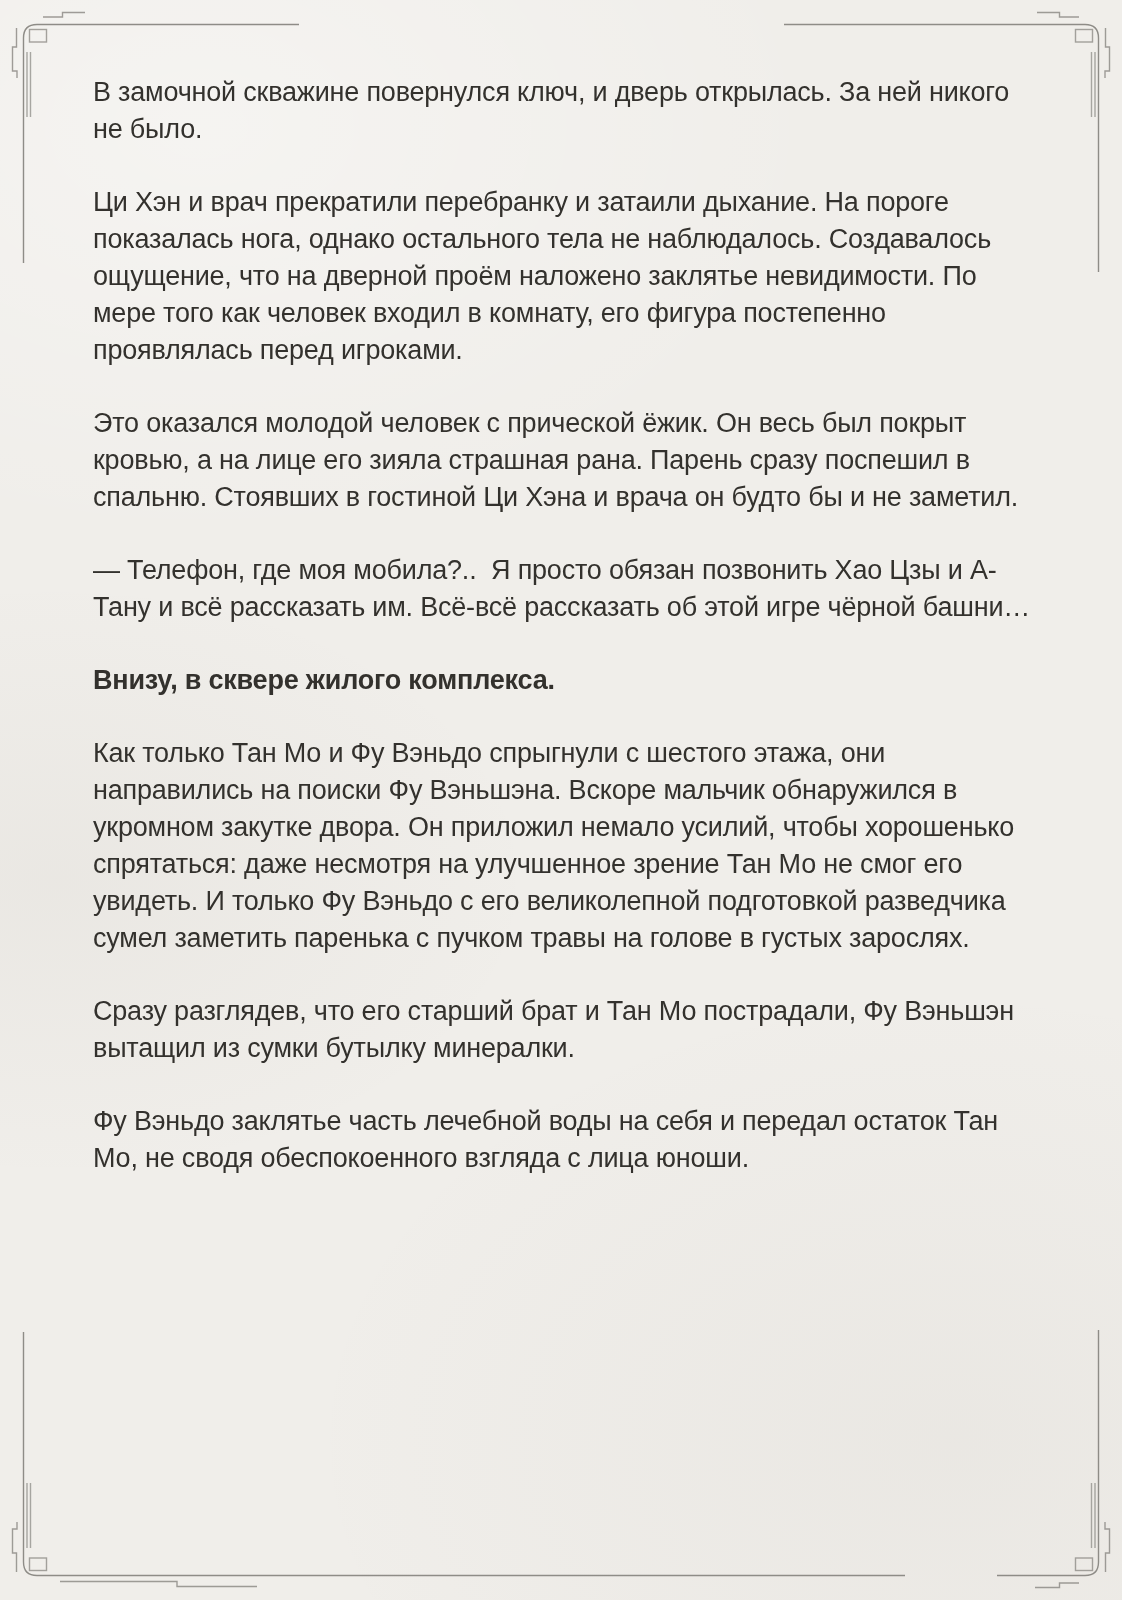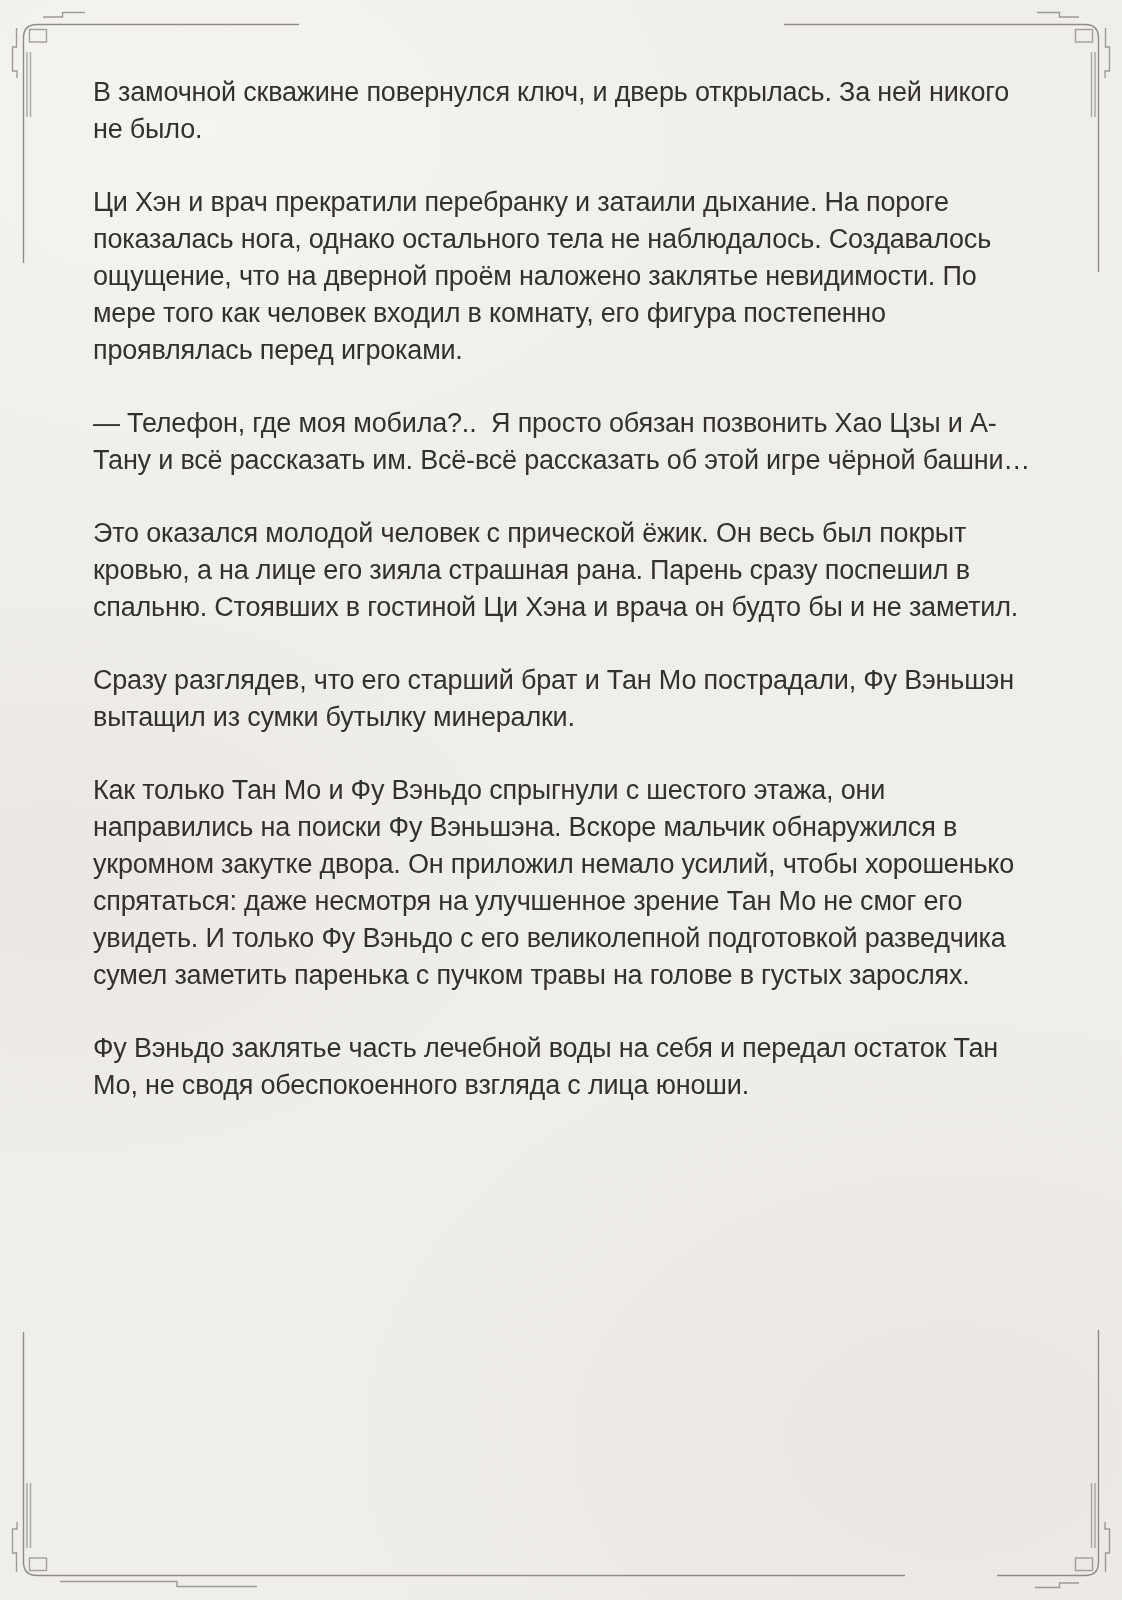--- a/index.html
+++ b/index.html
@@ -87,30 +87,31 @@
   </svg>
 
   <main class="content">
     <p>В замочной скважине повернулся ключ, и дверь открылась. За ней никого
 не было.</p>
     <p>Ци Хэн и врач прекратили перебранку и затаили дыхание. На пороге
 показалась нога, однако остального тела не наблюдалось. Создавалось
 ощущение, что на дверной проём наложено заклятье невидимости. По
 мере того как человек входил в комнату, его фигура постепенно
 проявлялась перед игроками.</p>
-    <p>— Телефон, где моя мобила?..  Я просто обязан позвонить Хао Цзы и А-
-Тану и всё рассказать им. Всё-всё рассказать об этой игре чёрной башни…</p>
     <p>Это оказался молодой человек с прической ёжик. Он весь был покрыт
 кровью, а на лице его зияла страшная рана. Парень сразу поспешил в
 спальню. Стоявших в гостиной Ци Хэна и врача он будто бы и не заметил.</p>
-    <p>Сразу разглядев, что его старший брат и Тан Мо пострадали, Фу Вэньшэн
-вытащил из сумки бутылку минералки.</p>
+    <p>— Телефон, где моя мобила?..  Я просто обязан позвонить Хао Цзы и А-
+Тану и всё рассказать им. Всё-всё рассказать об этой игре чёрной башни…</p>
+    <p class="heading">Внизу, в сквере жилого комплекса.</p>
     <p>Как только Тан Мо и Фу Вэньдо спрыгнули с шестого этажа, они
 направились на поиски Фу Вэньшэна. Вскоре мальчик обнаружился в
 укромном закутке двора. Он приложил немало усилий, чтобы хорошенько
 спрятаться: даже несмотря на улучшенное зрение Тан Мо не смог его
 увидеть. И только Фу Вэньдо с его великолепной подготовкой разведчика
 сумел заметить паренька с пучком травы на голове в густых зарослях.</p>
+    <p>Сразу разглядев, что его старший брат и Тан Мо пострадали, Фу Вэньшэн
+вытащил из сумки бутылку минералки.</p>
     <p>Фу Вэньдо заклятье часть лечебной воды на себя и передал остаток Тан
 Мо, не сводя обеспокоенного взгляда с лица юноши.</p>
   </main>
 
 </div>
 
 </body></html>

